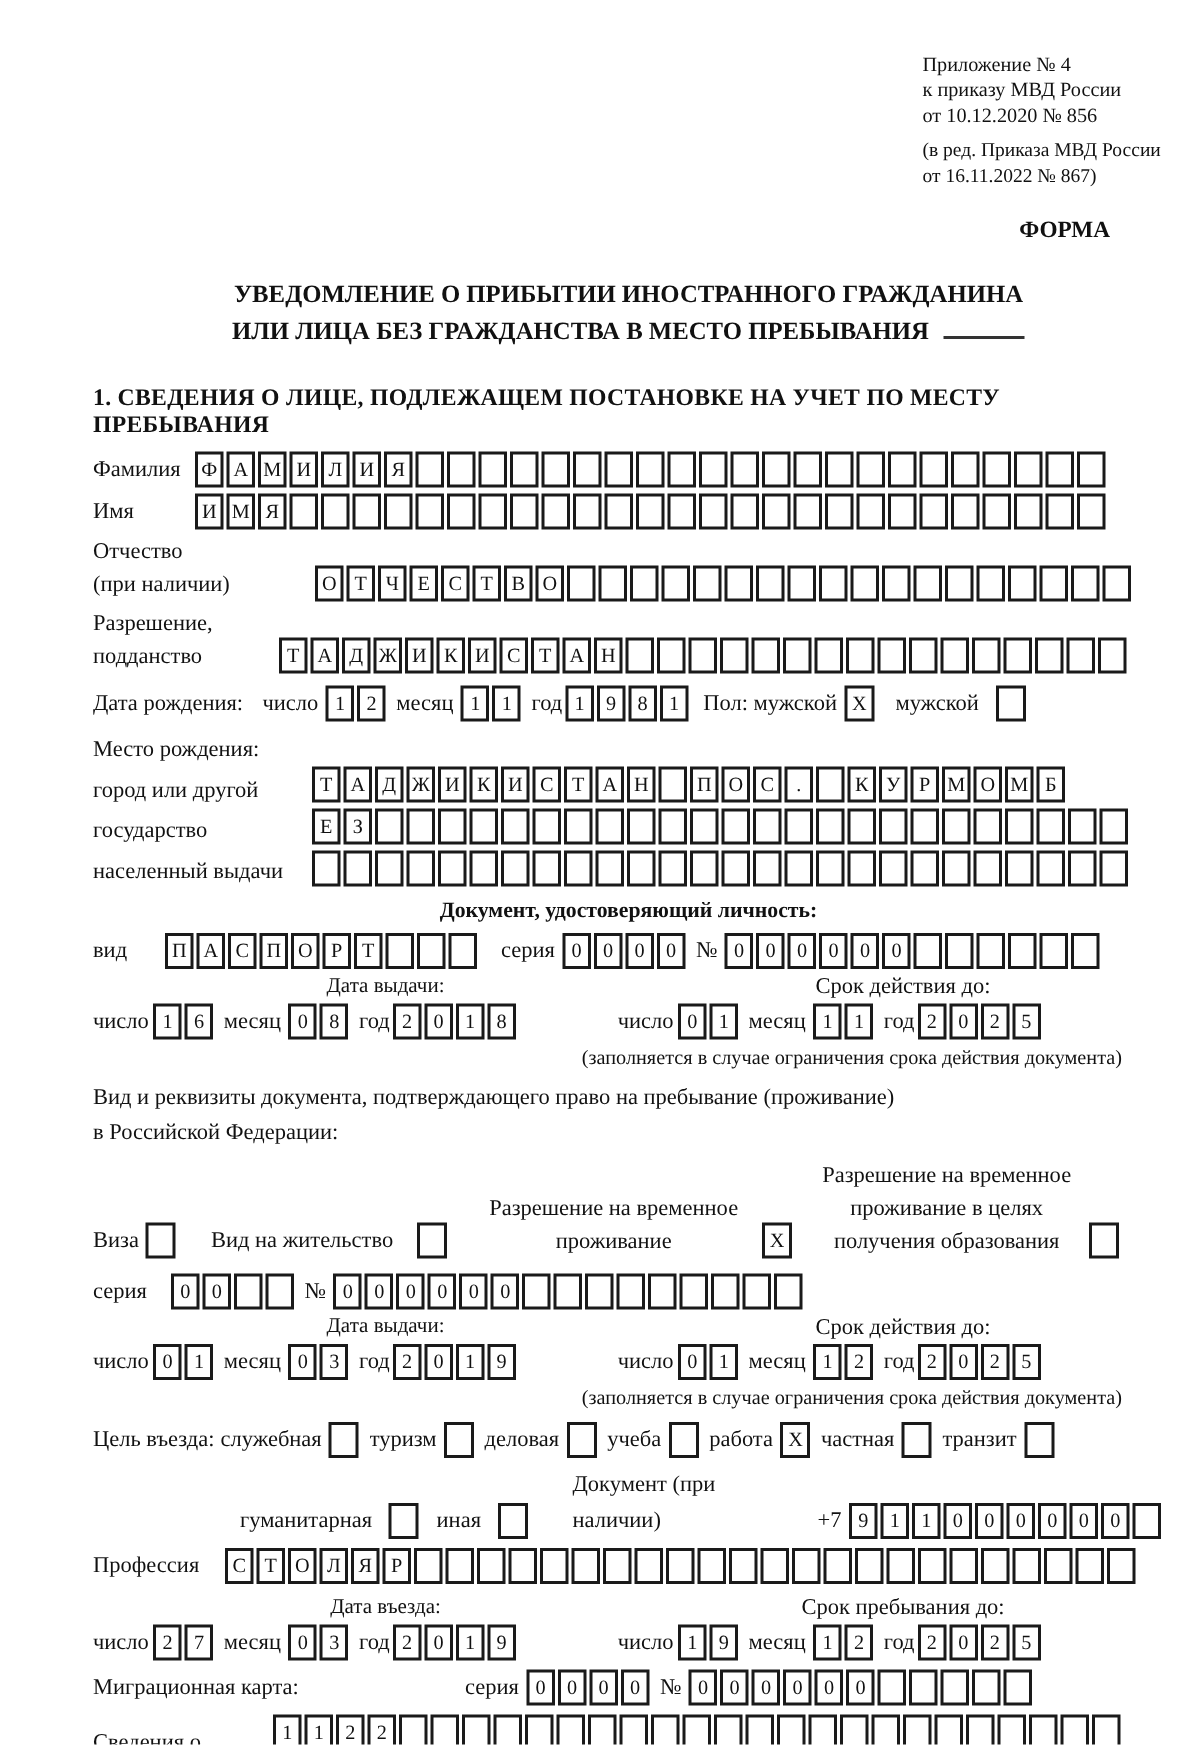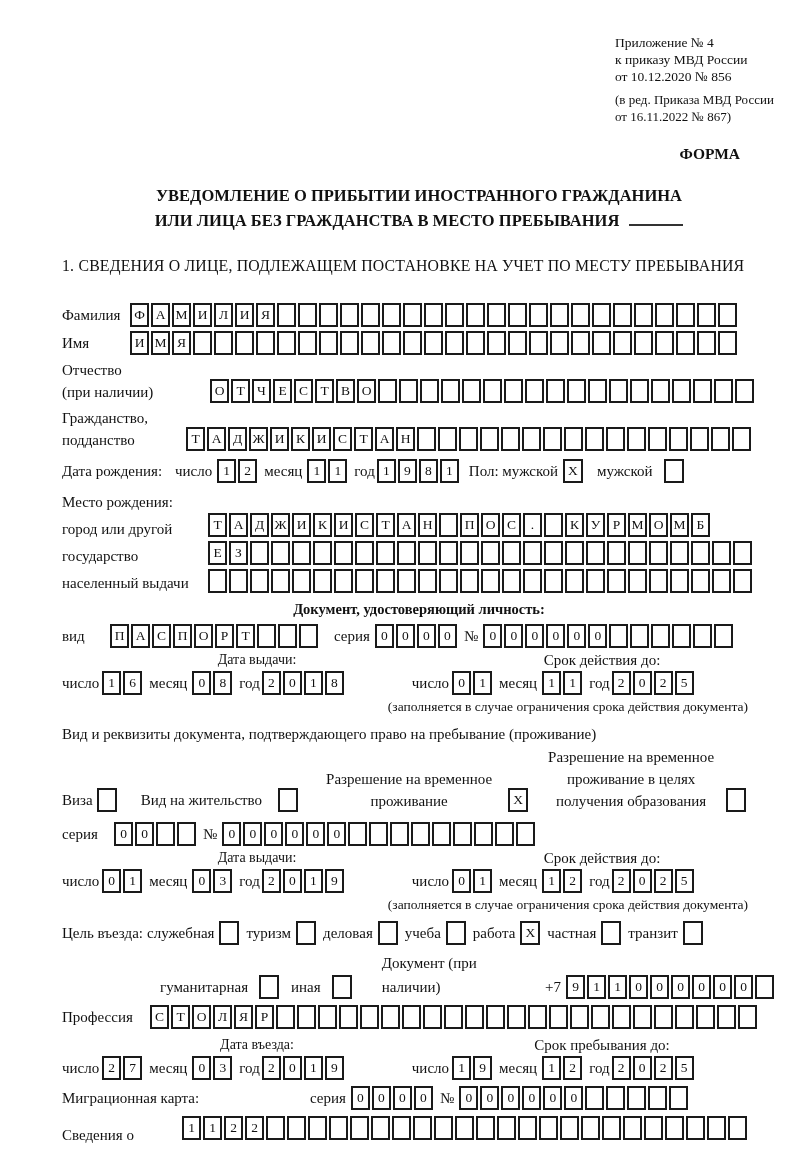--- a/index.html
+++ b/index.html
@@ -17,21 +17,21 @@
   .small-lbl{font-size:15px;line-height:24px;margin:0 5px;}
 
   
   .hdr-block{margin-left:553px;width:185px;font-size:13.5px;line-height:17px;}
   .hdr-amend{margin-top:6px;font-size:13px;line-height:17px;}
   .forma{text-align:right;padding-right:36px;font-weight:bold;font-size:15.5px;margin-top:20px;}
 
   .title{margin-top:20px;text-align:center;font-weight:bold;font-size:16.5px;line-height:25px;}
   .title-underline{display:inline-block;width:54px;border-bottom:2px solid #333;height:14px;margin-left:10px;}
 
-  .sec-heading{margin-top:24px;font-weight:normal;font-size:15.8px;letter-spacing:0.2px;margin-bottom:28px;}
+  .sec-heading{margin-top:24px;font-weight:bold;font-size:15.8px;letter-spacing:0.2px;margin-bottom:8px;}
 
   .date-group{display:flex;align-items:center;flex-shrink:0;}
   .date-hdr-row{display:flex;margin-bottom:2px;}
   .date-hdr-left{width:390px;text-align:center;font-size:14px;}
   .date-hdr-right{width:300px;text-align:center;font-size:15px;}
   .note{font-size:13.5px;text-align:right;padding-right:28px;margin:0 0 8px 0;}
 
   .doc-heading{text-align:center;font-weight:bold;font-size:14.5px;margin:4px 0 6px 0;}
   .para{font-size:15px;line-height:23px;}
 
@@ -162,21 +162,21 @@
         <span class="cell"></span>
         <span class="cell"></span>
         <span class="cell"></span>
         <span class="cell"></span>
         <span class="cell"></span>
       </span>
   </div>
 
   <div class="row">
     <span class="lbl" style="width:124px;line-height:22px">
-      <span style="display:block">Гражданство,</span>
+      <span style="display:block">Разрешение,</span>
       <span style="display:block">подданство</span>
     </span>
     <span class="cells">
         <span class="cell">Т</span>
         <span class="cell">А</span>
         <span class="cell">Д</span>
         <span class="cell">Ж</span>
         <span class="cell">И</span>
         <span class="cell">К</span>
         <span class="cell">И</span>
@@ -400,20 +400,21 @@
           <span class="cell">2</span>
           <span class="cell">0</span>
           <span class="cell">2</span>
           <span class="cell">5</span>
         </span>
     </span>
   </div>
   <div class="note">(заполняется в случае ограничения срока действия документа)</div>
 
   <div class="para">Вид и реквизиты документа, подтверждающего право на пребывание (проживание)</div>
+  <div class="para" style="margin-bottom:6px">в Российской Федерации:</div>
 
   <div class="row" style="margin-bottom:10px">
     <span class="lbl">Виза</span>
     <span class="cbox" style="margin-left:4px"></span>
     <span class="lbl" style="margin-left:22px">Вид на жительство</span>
     <span class="cbox" style="margin-left:16px"></span>
     <span class="opt-multiline" style="width:186px;margin-left:16px">Разрешение на временное проживание</span>
     <span class="cbox" style="margin-left:6px">X</span>
     <span class="opt-multiline" style="width:178px;margin-left:12px">Разрешение на временное проживание в целях получения образования</span>
     <span class="cbox" style="margin-left:6px"></span>

